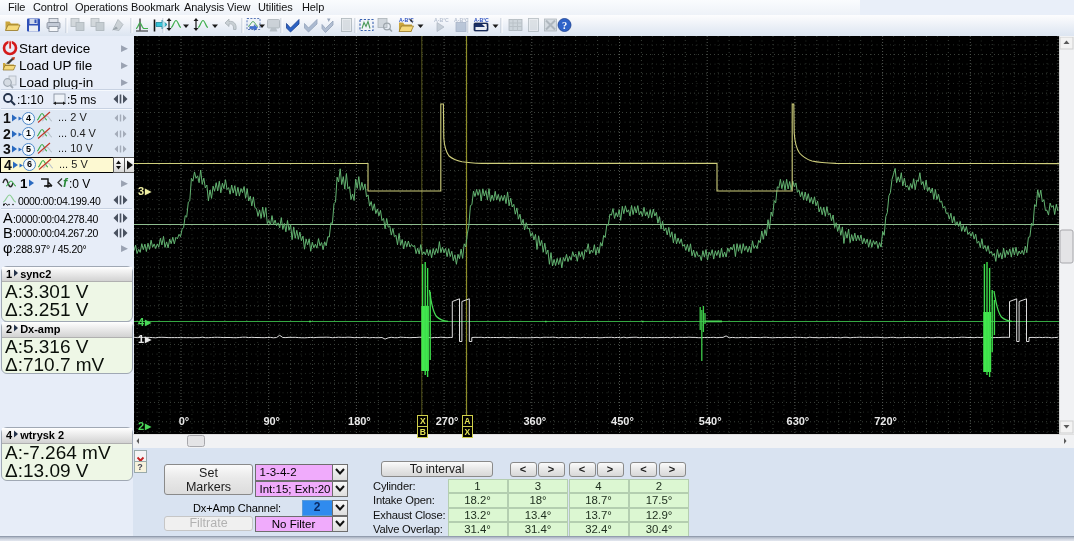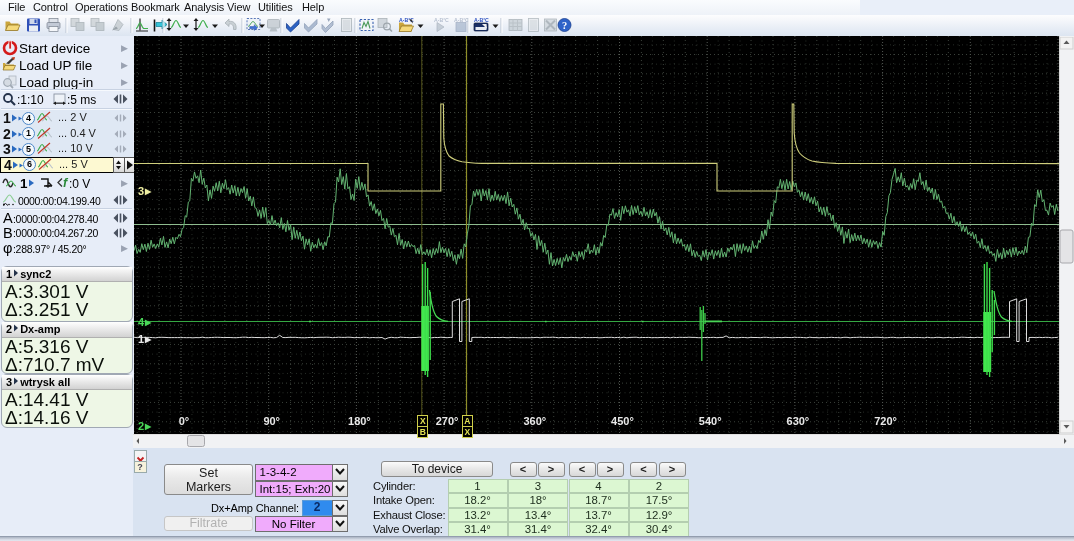--- a/index.html
+++ b/index.html
@@ -385,26 +385,26 @@
         <div class="mbv" style="top:16px">A:3.301 V</div>
         <div class="mbv" style="top:34px">Δ:3.251 V</div>
       </div>
       <div class="mbx" style="top:285.0px;height:51px">
         <div class="mbh">2<svg style="display:inline-block;margin:0 1px 1px 1px" width="6" height="8">
             <path d="M1,0.5 L5,4 L1,7.5 Z" fill="#24324a"></path>
           </svg>Dx-amp</div>
         <div class="mbv" style="top:16px">A:5.316 V</div>
         <div class="mbv" style="top:34px">Δ:710.7 mV</div>
       </div>
-      <div class="mbx" style="top:337.5px;height:52px">
-        <div class="mbh">3<svg style="display:inline-block;margin:0 1px 1px 1px" width="6" height="8">
+      <div class="mbx" style="top:391.0px;height:52px">
+        <div class="mbh">4<svg style="display:inline-block;margin:0 1px 1px 1px" width="6" height="8">
             <path d="M1,0.5 L5,4 L1,7.5 Z" fill="#24324a"></path>
-          </svg>wtrysk all</div>
-        <div class="mbv" style="top:16px">A:14.41 V</div>
-        <div class="mbv" style="top:34px">Δ:14.16 V</div>
+          </svg>wtrysk 2</div>
+        <div class="mbv" style="top:16px">A:-7.264 mV</div>
+        <div class="mbv" style="top:34px">Δ:13.09 V</div>
       </div>
     </div>
 <svg class="abs" style="left:134px;top:36px" width="925" height="398" viewBox="134 36 925 398">
       <rect x="134" y="36" width="925" height="398" fill="#000000"></rect>
       <g stroke="#272c27" stroke-width="1" stroke-dasharray="1 3.5">
         <line x1="148.11" y1="36" x2="148.11" y2="434"></line>
         <line x1="170.04" y1="36" x2="170.04" y2="434"></line>
         <line x1="191.96" y1="36" x2="191.96" y2="434"></line>
         <line x1="213.89" y1="36" x2="213.89" y2="434"></line>
         <line x1="235.81" y1="36" x2="235.81" y2="434"></line>
@@ -619,33 +619,33 @@
       <div class="combo" style="left:121.5px;top:16px;width:76px;height:14.5px;padding-left:4px;line-height:14.5px">1-3-4-2</div>
       <div class="cbtn" style="left:198.5px;top:16px;width:14px;height:14.5px"></div>
       <svg class="abs" style="left:200.5px;top:18.25px" width="12" height="10">
         <path d="M2,3 L6,7.5 L10,3" fill="none" stroke="#111" stroke-width="2"></path>
       </svg>
       <div class="combo" style="left:121.5px;top:32.5px;width:76px;height:14.5px;padding-left:4px;line-height:14.5px">Int:15; Exh:20</div>
       <div class="cbtn" style="left:198.5px;top:32.5px;width:14px;height:14.5px"></div>
       <svg class="abs" style="left:200.5px;top:34.75px" width="12" height="10">
         <path d="M2,3 L6,7.5 L10,3" fill="none" stroke="#111" stroke-width="2"></path>
       </svg>
-      <div class="abs" style="left:60px;top:54px;width:106px;text-align:right;font-size:11px;letter-spacing:-0.1px;color:#000">Dx+Amp Channel:</div>
+      <div class="abs" style="left:60px;top:54px;width:106px;text-align:left;font-size:11px;letter-spacing:-0.1px;color:#000">Dx+Amp Channel:</div>
       <div class="abs" style="left:168.5px;top:52px;width:29px;height:13.5px;background:#2f8bee;border:1px solid #5a9ad8;font-size:12px;font-weight:bold;color:#0a2a66;text-align:center;line-height:13.5px">2</div>
       <div class="cbtn" style="left:198.5px;top:52px;width:14px;height:13.5px"></div>
       <svg class="abs" style="left:200.5px;top:54px" width="12" height="10">
         <path d="M2,3 L6,7.5 L10,3" fill="none" stroke="#111" stroke-width="2"></path>
       </svg>
       <div class="abs" style="left:31px;top:67.5px;width:87px;height:13px;background:#f0f0f0;border:1px solid #c6c6c6;border-radius:3px;font-size:12.5px;color:#b2b2b2;text-align:center;line-height:13px">Filtrate</div>
       <div class="combo" style="left:121.5px;top:67.5px;width:76px;height:14px;text-align:center;line-height:14px">No Filter</div>
       <div class="cbtn" style="left:198.5px;top:67.5px;width:14px;height:14px"></div>
       <svg class="abs" style="left:200.5px;top:69.5px" width="12" height="10">
         <path d="M2,3 L6,7.5 L10,3" fill="none" stroke="#111" stroke-width="2"></path>
       </svg>
-      <div class="btn2" style="left:248px;top:13px;width:110px;height:14px;line-height:14px">To device</div>
+      <div class="btn2" style="left:248px;top:13px;width:110px;height:14px;line-height:14px">To interval</div>
       <div class="btn2" style="left:376.5px;top:13.5px;width:25px;height:13px;line-height:13px;font-size:11px;font-weight:bold">&lt;</div>
       <div class="btn2" style="left:404.5px;top:13.5px;width:25px;height:13px;line-height:13px;font-size:11px;font-weight:bold">&gt;</div>
       <div class="btn2" style="left:435.5px;top:13.5px;width:25px;height:13px;line-height:13px;font-size:11px;font-weight:bold">&lt;</div>
       <div class="btn2" style="left:463.5px;top:13.5px;width:25px;height:13px;line-height:13px;font-size:11px;font-weight:bold">&gt;</div>
       <div class="btn2" style="left:497px;top:13.5px;width:25px;height:13px;line-height:13px;font-size:11px;font-weight:bold">&lt;</div>
       <div class="btn2" style="left:525.5px;top:13.5px;width:25px;height:13px;line-height:13px;font-size:11px;font-weight:bold">&gt;</div>
       <div class="tlabel" style="left:240px;top:31.5px">Cylinder:</div>
       <div class="cell" style="left:314.5px;top:30.5px">1</div>
       <div class="cell" style="left:375px;top:30.5px">3</div>
       <div class="cell" style="left:435.5px;top:30.5px">4</div>

